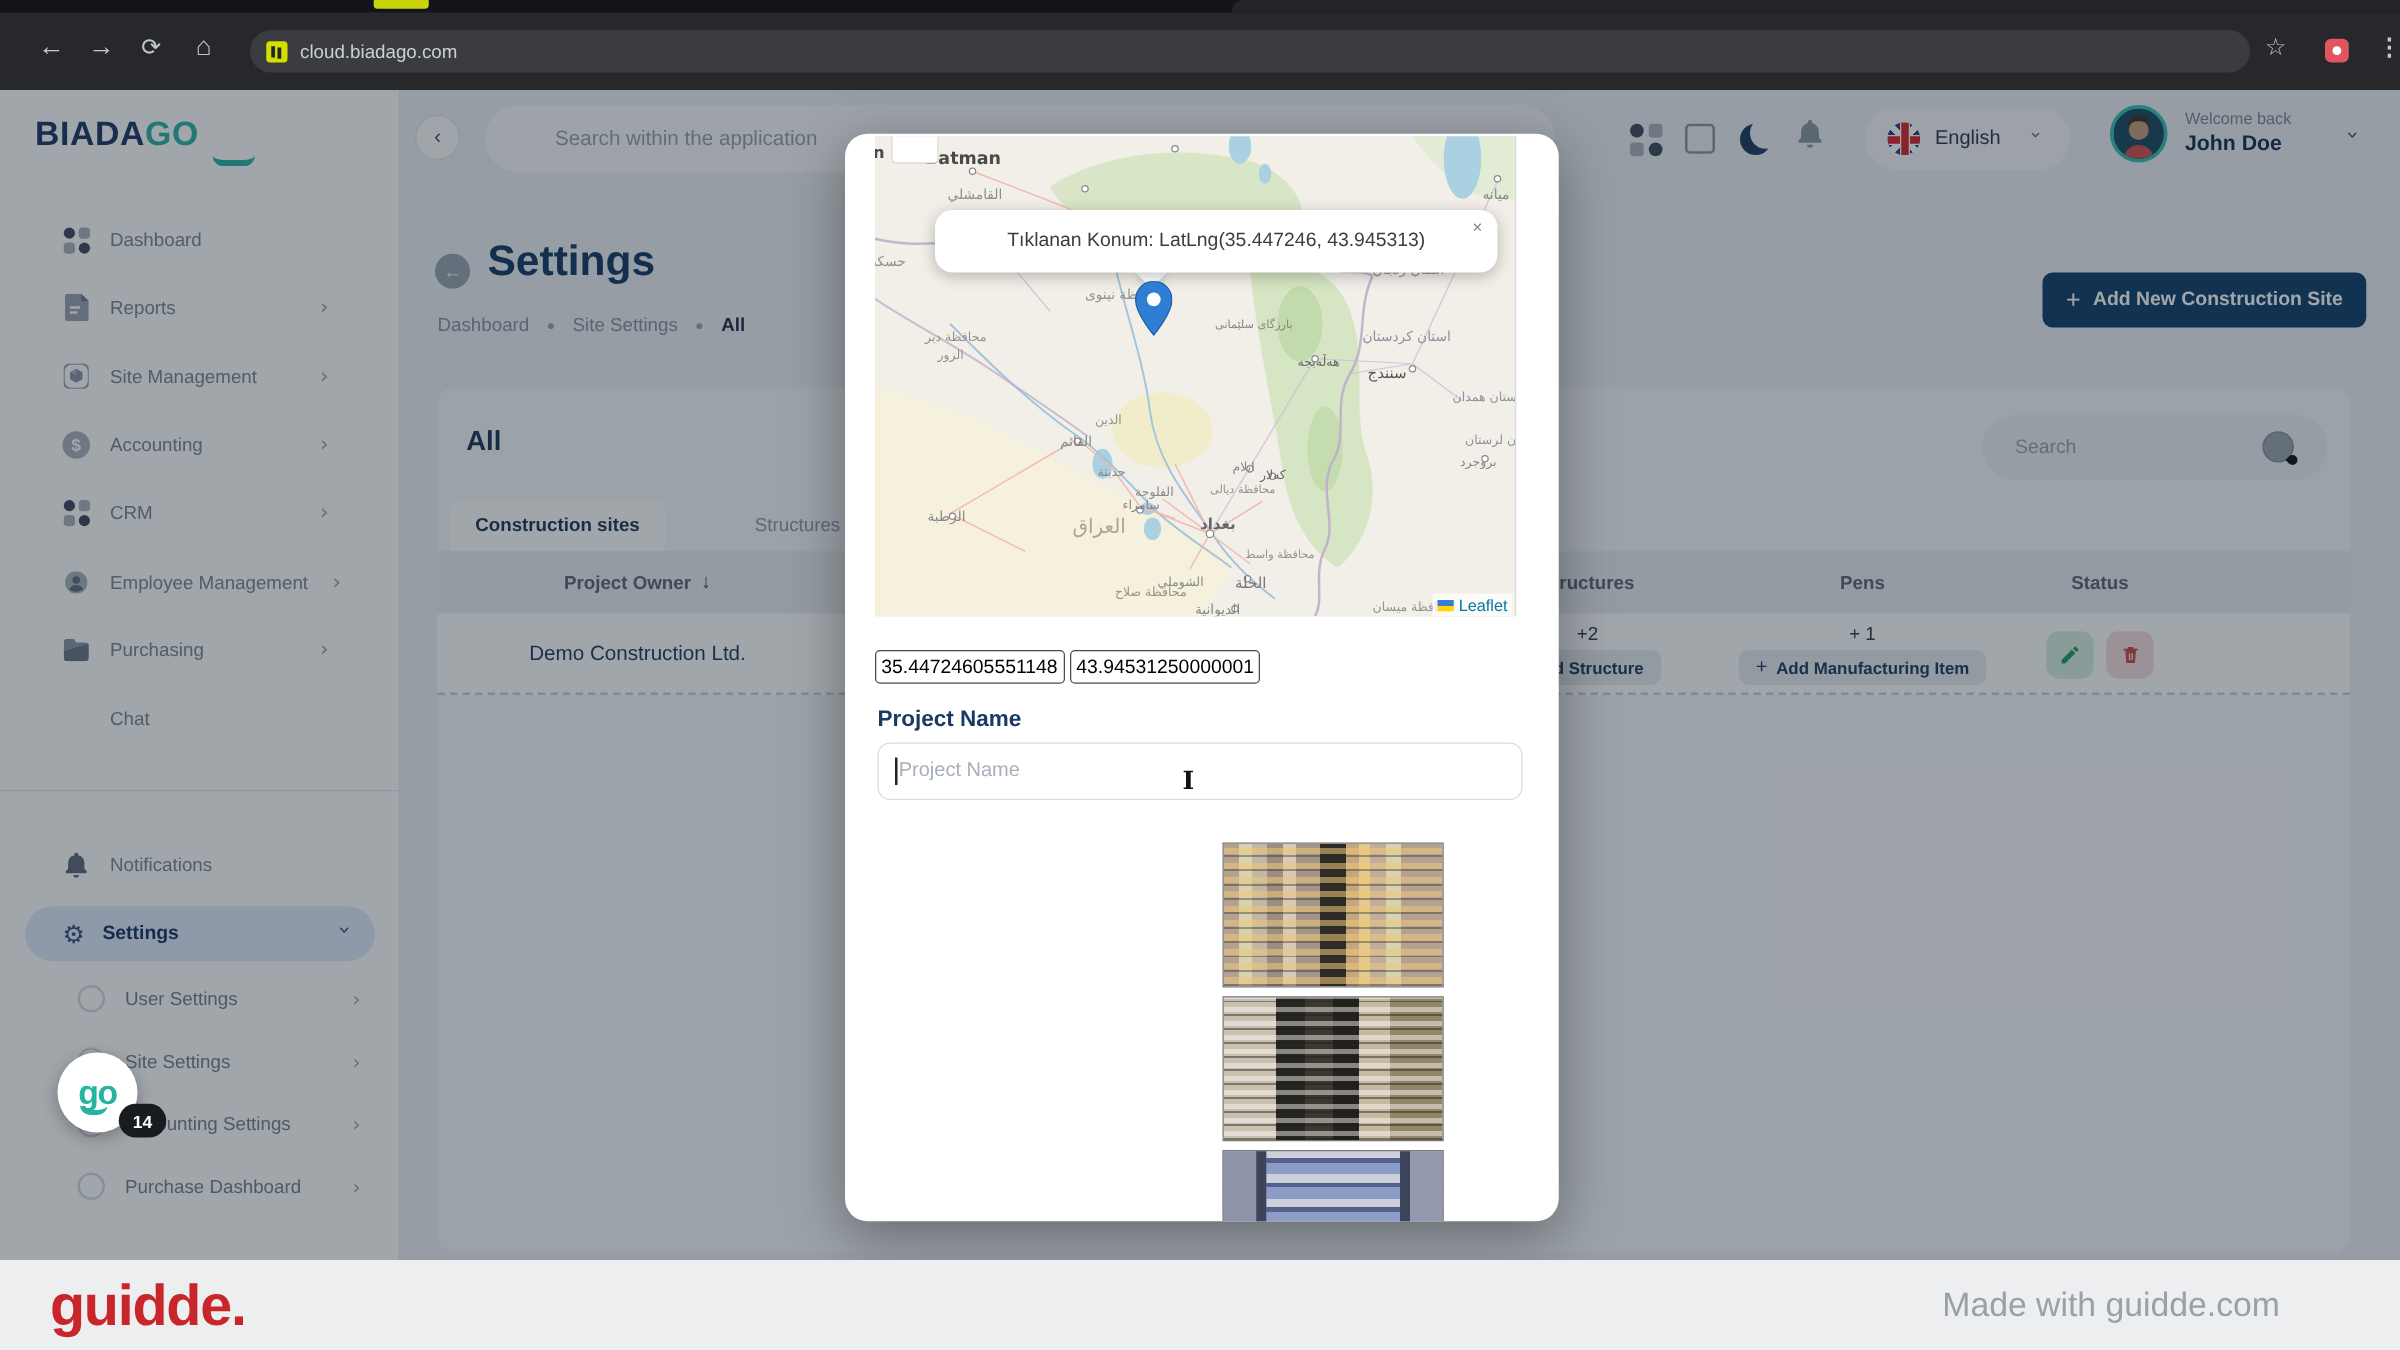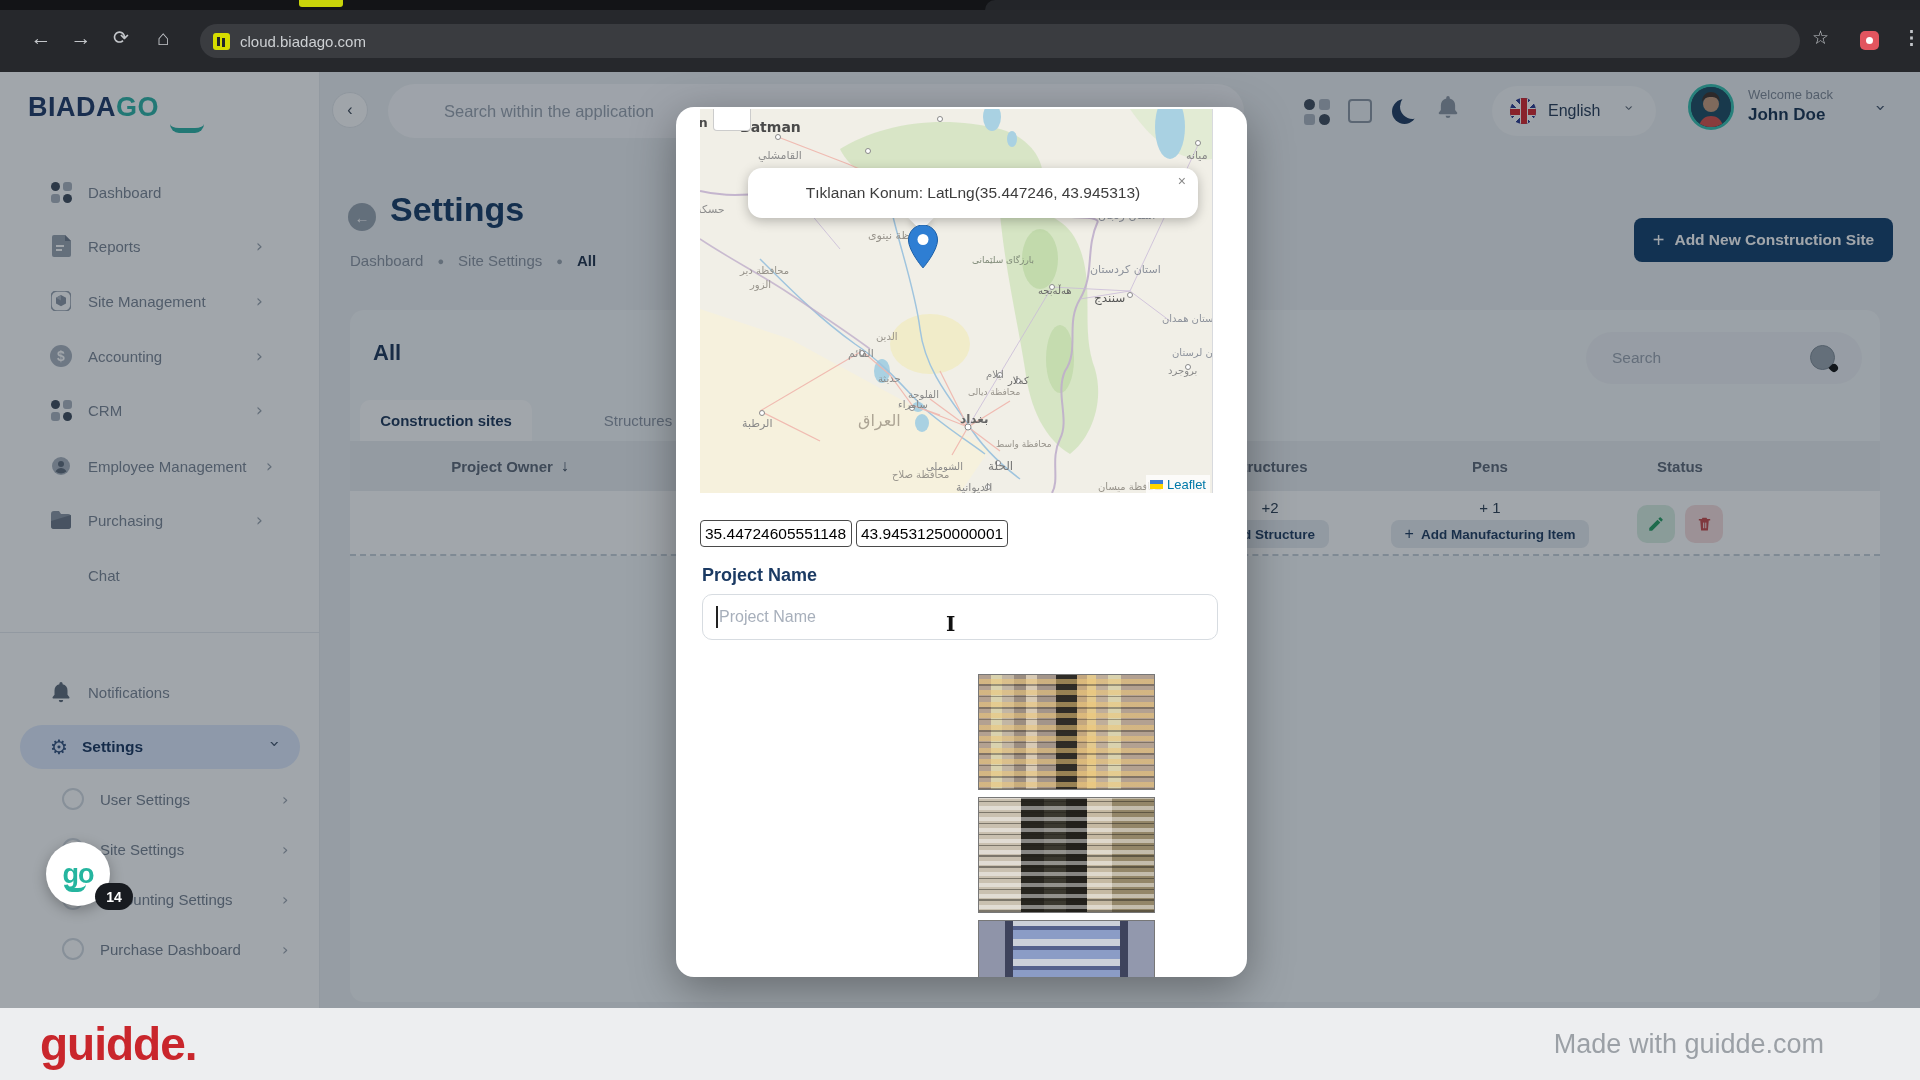--- a/index.html
+++ b/index.html
@@ -367,20 +367,23 @@
         </div>
       <div class="hcell" style="left:1040px;width:200px">
           <span>Pens</span>
         </div>
       <div class="hcell" style="left:1250px;width:160px">
           <span>Status</span>
         </div>
     </div>
 
     <div id="trow">
+      <div class="rcell" style="left:20px;width:280px">
+          <span id="cell-owner">Demo Construction Ltd.</span>
+        </div>
       <div class="rcell" style="left:800px;width:240px">
         <span class="countlbl">+2</span>
         <span class="pill">
             <span>Add Structure</span>
           </span>
       </div>
       <div class="rcell" style="left:1040px;width:200px">
         <span class="countlbl">+ 1</span>
         <span class="pill">
             <span style="font-size:16px;font-weight:400">+</span>
@@ -452,21 +455,21 @@
     <div id="map-labels">
         <span class="maplabel" style="left: -6px; top: 6px; font-size: 13px; color: rgb(74, 74, 74); font-weight: 700;">in</span>
         <span class="maplabel" style="left: 40px; top: 10px; font-size: 14px; color: rgb(74, 74, 74); font-weight: 700;">Batman</span>
         <span class="maplabel" style="left: 146px; top: 46px; font-size: 13px; color: rgb(74, 74, 74); font-weight: 700; margin-top: 36px;">Hakkâri</span>
         <span class="maplabel" style="left: 58px; top: 40px; font-size: 11px; color: rgb(141, 141, 141);">القامشلي</span>
         <span class="maplabel" style="left: -4px; top: 94px; font-size: 11px; color: rgb(141, 141, 141);">حسكة</span>
         <span class="maplabel" style="left: 168px; top: 120px; font-size: 11px; color: rgb(151, 147, 139);">محافظة نينوى</span>
         <span class="maplabel" style="left: 40px; top: 156px; font-size: 10px; color: rgb(151, 147, 139);">محافظة دير</span>
         <span class="maplabel" style="left: 50px; top: 170px; font-size: 10px; color: rgb(151, 147, 139);">الزور</span>
         <span class="maplabel" style="left: 176px; top: 222px; font-size: 10px; color: rgb(151, 147, 139);">الدين</span>
-        <span class="maplabel" style="left: 42px; top: 308px; font-size: 11px; color: rgb(136, 136, 136);">الرطبة</span>
+        <span class="maplabel" style="left: 42px; top: 298px; font-size: 11px; color: rgb(136, 136, 136);">الرطبة</span>
         <span class="maplabel" style="left: 148px; top: 238px; font-size: 11px; color: rgb(136, 136, 136);">القائم</span>
         <span class="maplabel" style="left: 178px; top: 264px; font-size: 10px; color: rgb(136, 136, 136);">حديثة</span>
         <span class="maplabel" style="left: 198px; top: 290px; font-size: 10px; color: rgb(136, 136, 136);">سامراء</span>
         <span class="maplabel" style="left: 158px; top: 302px; font-size: 16px; color: rgb(173, 165, 149); letter-spacing: 2px;">العراق</span>
         <span class="maplabel" style="left: 208px; top: 280px; font-size: 10px; color: rgb(136, 136, 136);">الفلوجة</span>
         <span class="maplabel" style="left: 260px; top: 303px; font-size: 12px; color: rgb(102, 102, 102); font-weight: 700;">بغداد</span>
         <span class="maplabel" style="left: 268px; top: 278px; font-size: 9px; color: rgb(151, 147, 139);">محافظة ديالى</span>
         <span class="maplabel" style="left: 192px; top: 360px; font-size: 10px; color: rgb(151, 147, 139);">محافظة صلاح</span>
         <span class="maplabel" style="left: 288px; top: 350px; font-size: 12px; color: rgb(119, 119, 119);">الحلة</span>
         <span class="maplabel" style="left: 226px; top: 352px; font-size: 10px; color: rgb(136, 136, 136);">الشوملي</span>

